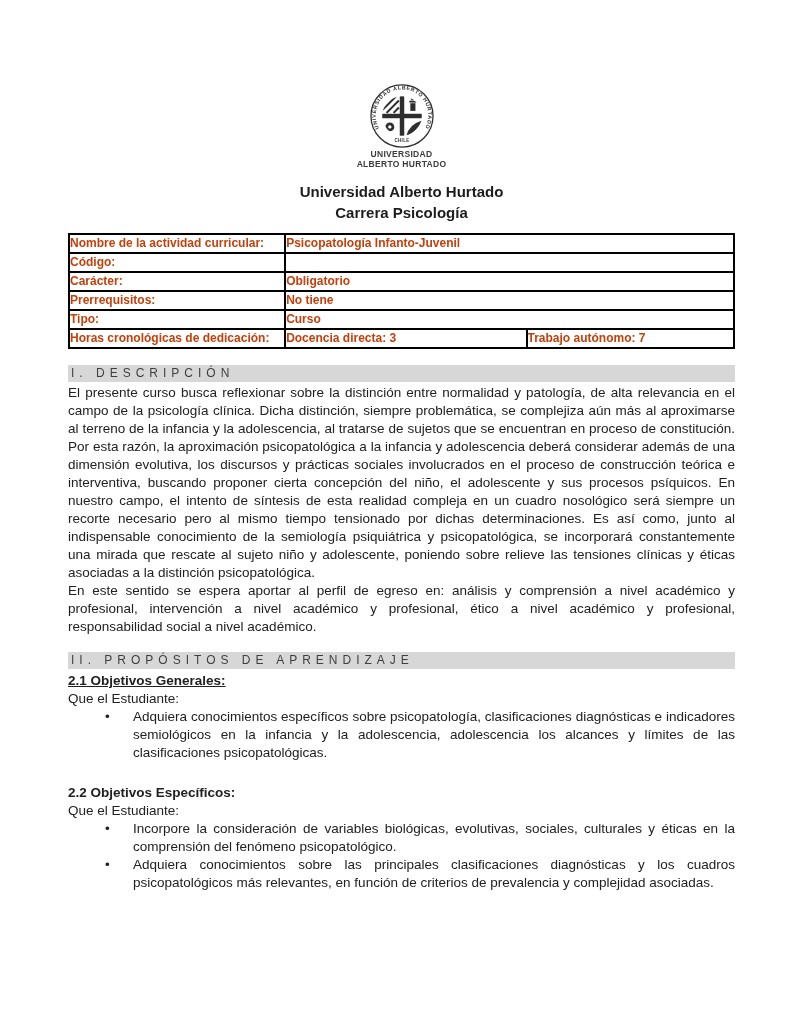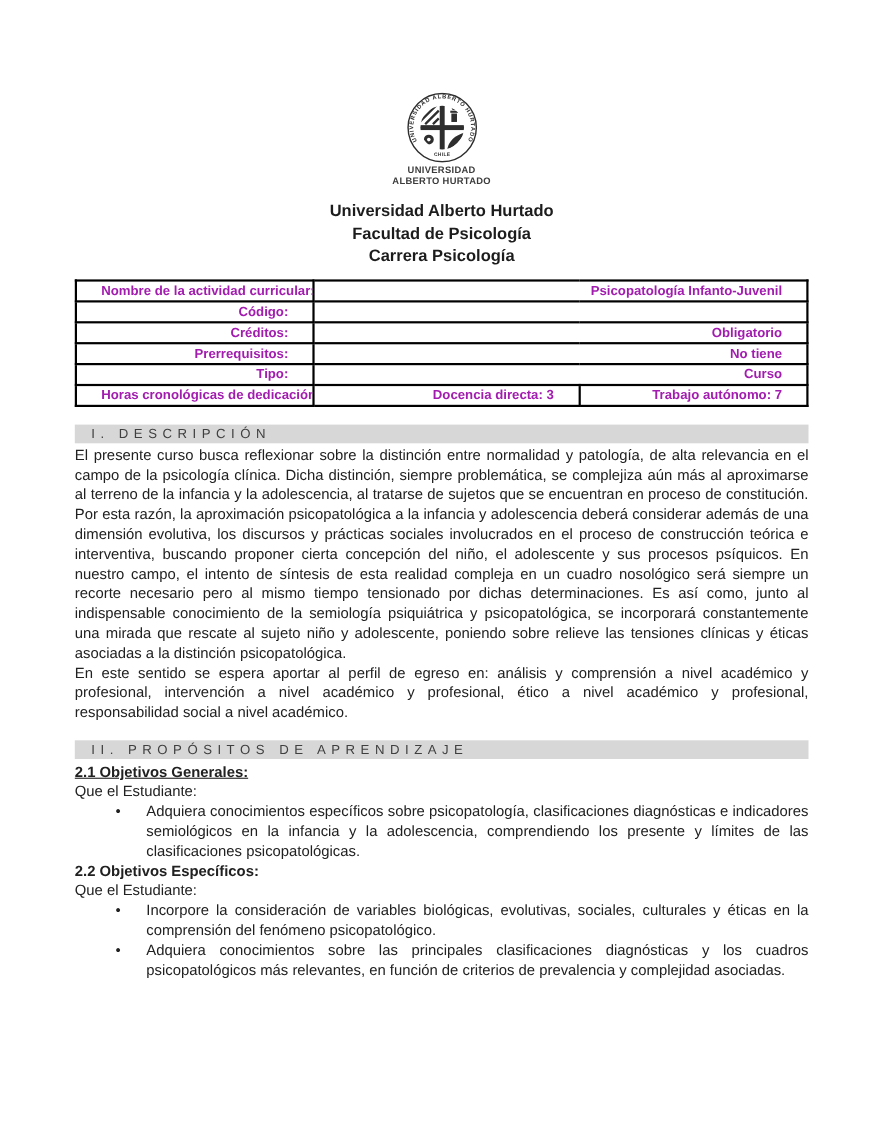--- a/index.html
+++ b/index.html
@@ -18,32 +18,32 @@
   }
 
   .doc-header {
     margin-top: 13px; text-align: center; font-size: 15px; font-weight: 700;
     line-height: 20.5px; color: #1c1c1c;
   }
 
   .course-table { width: 100%; border-collapse: collapse; table-layout: fixed; margin-top: 10px; }
   .course-table td {
     border: 2px solid #000000; font-weight: 700; font-size: 12px; line-height: 15px;
-    padding: 1px 22px; color: #a21caf; height: 18px; overflow: hidden; white-space: nowrap; text-align: right;
+    padding: 1px 0; color: #c2410c; height: 18px; overflow: hidden; white-space: nowrap;
   }
 
   .section-bar {
     margin-top: 16px; background: #d7d7d7; color: #3f3f3f;
     font-size: 12px; letter-spacing: 5px; line-height: 17px; height: 17px;
-    padding-left: 15px; white-space: nowrap; overflow: hidden;
+    padding-left: 3px; white-space: nowrap; overflow: hidden;
   }
   .body-text { margin: 2px 0 0 0; font-size: 13.5px; line-height: 18px; text-align: justify; }
   .body-text.second { margin: 0; }
 
-  .bold-line { font-weight: 700; font-size: 13.5px; line-height: 18px; }
+  .bold-line { font-weight: 700; font-size: 13.5px; line-height: 18px; margin-top: 22px; }
   .first-title { margin-top: 3px; text-decoration: underline; }
   .intro-line { font-size: 13.5px; line-height: 18px; }
 
   ul.bullets { margin: 0; padding: 0 0 0 37px; list-style: none; }
   ul.bullets li {
     position: relative; padding-left: 28px; font-size: 13.5px;
     line-height: 18px; text-align: justify;
   }
   ul.bullets li::before { content: "\2022"; position: absolute; left: 0; top: 0; }
 </style>
@@ -88,41 +88,40 @@
       <text x="50" y="90" font-size="7" font-weight="bold" text-anchor="middle" fill="#2e2e2e" letter-spacing="0.5">CHILE</text>
     </svg>
     <div class="wordmark">
       <div>UNIVERSIDAD</div>
       <div>ALBERTO HURTADO</div>
     </div>
   </div>
 
   <div class="doc-header">
     <div>Universidad Alberto Hurtado</div>
-    <div>Facultad de Psicología</div>
     <div>Carrera Psicología</div>
   </div>
 
   <table class="course-table">
     <colgroup>
         <col style="width:32.5%">
         <col style="width:36.3%">
         <col style="width:31.2%">
       </colgroup>
     <tbody>
       <tr>
         <td>Nombre de la actividad curricular:</td>
         <td colspan="2">Psicopatología Infanto-Juvenil</td>
       </tr>
       <tr>
         <td>Código:</td>
         <td colspan="2"></td>
       </tr>
       <tr>
-        <td>Créditos:</td>
+        <td>Carácter:</td>
         <td colspan="2">Obligatorio</td>
       </tr>
       <tr>
         <td>Prerrequisitos:</td>
         <td colspan="2">No tiene</td>
       </tr>
       <tr>
         <td>Tipo:</td>
         <td colspan="2">Curso</td>
       </tr>
@@ -136,21 +135,21 @@
 
   <div class="section-bar">I. DESCRIPCIÓN</div>
   <p class="body-text">El presente curso busca reflexionar sobre la distinción entre normalidad y patología, de alta relevancia en el campo de la psicología clínica. Dicha distinción, siempre problemática, se complejiza aún más al aproximarse al terreno de la infancia y la adolescencia, al tratarse de sujetos que se encuentran en proceso de constitución. Por esta razón, la aproximación psicopatológica a la infancia y adolescencia deberá considerar además de una dimensión evolutiva, los discursos y prácticas sociales involucrados en el proceso de construcción teórica e interventiva, buscando proponer cierta concepción del niño, el adolescente y sus procesos psíquicos. En nuestro campo, el intento de síntesis de esta realidad compleja en un cuadro nosológico será siempre un recorte necesario pero al mismo tiempo tensionado por dichas determinaciones. Es así como, junto al indispensable conocimiento de la semiología psiquiátrica y psicopatológica, se incorporará constantemente una mirada que rescate al sujeto niño y adolescente, poniendo sobre relieve las tensiones clínicas y éticas asociadas a la distinción psicopatológica.</p>
   <p class="body-text second">En este sentido se espera aportar al perfil de egreso en: análisis y comprensión a nivel académico y profesional, intervención a nivel académico y profesional, ético a nivel académico y profesional, responsabilidad social a nivel académico.</p>
 
   <div class="section-bar">II. PROPÓSITOS DE APRENDIZAJE</div>
 
   <div class="bold-line first-title">2.1 Objetivos Generales:</div>
   <div class="intro-line">Que el Estudiante:</div>
   <ul class="bullets">
-    <li>Adquiera conocimientos específicos sobre psicopatología, clasificaciones diagnósticas e indicadores semiológicos en la infancia y la adolescencia, comprendiendo los presente y límites de las clasificaciones psicopatológicas.</li>
+    <li>Adquiera conocimientos específicos sobre psicopatología, clasificaciones diagnósticas e indicadores semiológicos en la infancia y la adolescencia, adolescencia los alcances y límites de las clasificaciones psicopatológicas.</li>
   </ul>
 
   <div class="bold-line">2.2 Objetivos Específicos:</div>
   <div class="intro-line">Que el Estudiante:</div>
   <ul class="bullets">
     <li>Incorpore la consideración de variables biológicas, evolutivas, sociales, culturales y éticas en la comprensión del fenómeno psicopatológico.</li>
     <li>Adquiera conocimientos sobre las principales clasificaciones diagnósticas y los cuadros psicopatológicos más relevantes, en función de criterios de prevalencia y complejidad asociadas.</li>
   </ul>
 
 </div>

